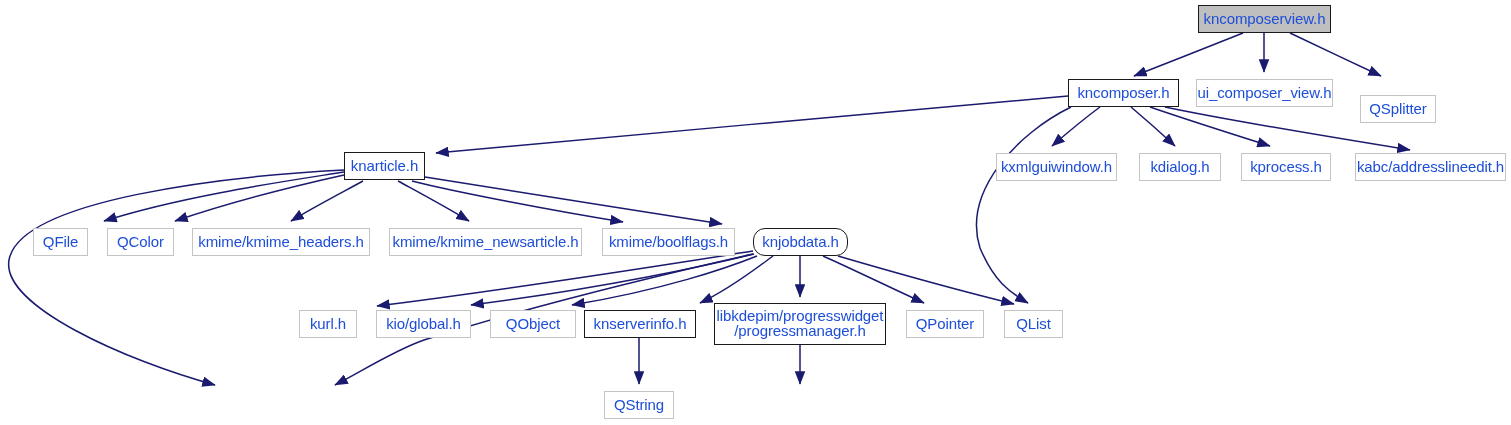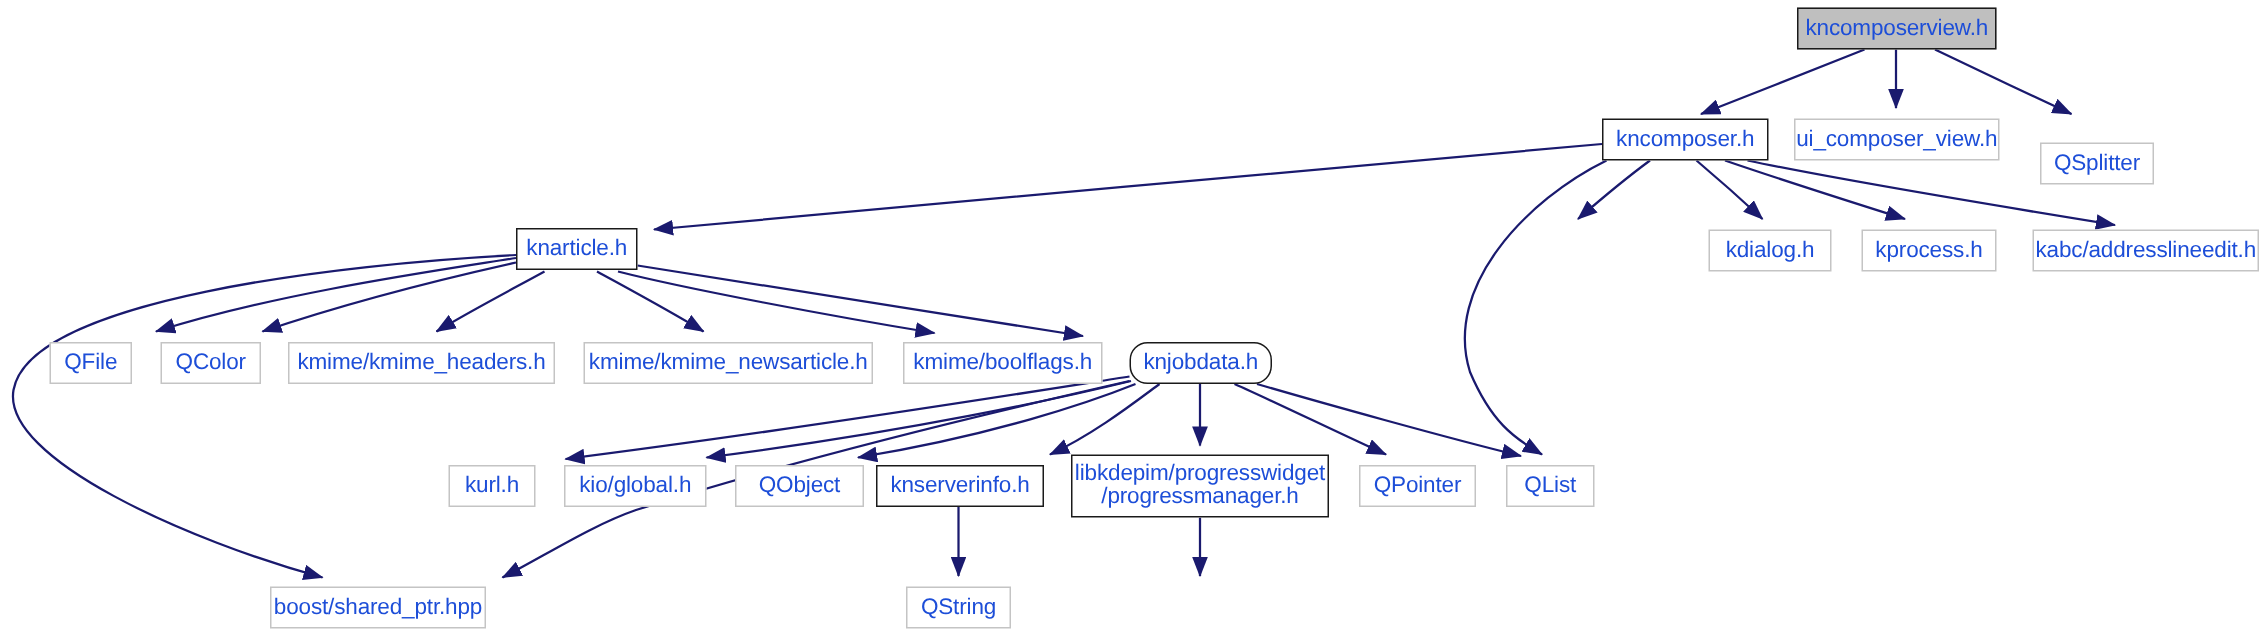--- a/index.html
+++ b/index.html
@@ -98,33 +98,33 @@
         <path d="M639,338 C639,350 639,367 639,384" fill="none" stroke="#1a1a6e" stroke-width="1.5" marker-end="url(#arrowhead)"></path>
         <path d="M800,345 C800,357 800,371 800,384" fill="none" stroke="#1a1a6e" stroke-width="1.5" marker-end="url(#arrowhead)"></path>
       </g>
   </svg>
   <div id="node-layer">
       <div class="node root" style="left: 1198px; top: 5px; width: 133px; height: 28px;"><span class="node-label">kncomposerview.h</span></div>
       <div class="node documented" style="left: 1068px; top: 79px; width: 111px; height: 28px;"><span class="node-label">kncomposer.h</span></div>
       <div class="node" style="left: 1196px; top: 79px; width: 137px; height: 28px;"><span class="node-label">ui_composer_view.h</span></div>
       <div class="node" style="left: 1360px; top: 79px; width: 76px; height: 28px; margin-top: 16px;"><span class="node-label">QSplitter</span></div>
       <div class="node documented" style="left: 344px; top: 152px; width: 81px; height: 28px;"><span class="node-label">knarticle.h</span></div>
+      <div class="node" style="left: 996px; top: 153px; width: 121px; height: 28px;"><span class="node-label">kxmlguiwindow.h</span></div>
       <div class="node" style="left: 1139px; top: 153px; width: 82px; height: 28px;"><span class="node-label">kdialog.h</span></div>
       <div class="node" style="left: 1241px; top: 153px; width: 90px; height: 28px;"><span class="node-label">kprocess.h</span></div>
       <div class="node" style="left: 1355px; top: 153px; width: 151px; height: 28px;"><span class="node-label">kabc/addresslineedit.h</span></div>
       <div class="node" style="left: 33px; top: 228px; width: 55px; height: 28px;"><span class="node-label">QFile</span></div>
       <div class="node" style="left: 107px; top: 228px; width: 67px; height: 28px;"><span class="node-label">QColor</span></div>
       <div class="node" style="left: 192px; top: 228px; width: 178px; height: 28px;"><span class="node-label">kmime/kmime_headers.h</span></div>
       <div class="node" style="left: 389px; top: 228px; width: 193px; height: 28px;"><span class="node-label">kmime/kmime_newsarticle.h</span></div>
       <div class="node" style="left: 602px; top: 228px; width: 133px; height: 28px;"><span class="node-label">kmime/boolflags.h</span></div>
       <div class="node documented" style="left: 753px; top: 228px; width: 95px; height: 28px; border-radius: 12px;"><span class="node-label">knjobdata.h</span></div>
       <div class="node" style="left: 299px; top: 310px; width: 58px; height: 28px;"><span class="node-label">kurl.h</span></div>
       <div class="node" style="left: 376px; top: 310px; width: 95px; height: 28px;"><span class="node-label">kio/global.h</span></div>
       <div class="node" style="left: 490px; top: 310px; width: 86px; height: 28px;"><span class="node-label">QObject</span></div>
       <div class="node documented" style="left: 584px; top: 310px; width: 112px; height: 28px;"><span class="node-label">knserverinfo.h</span></div>
       <div class="node documented" style="left: 714px; top: 303px; width: 172px; height: 42px;"><span class="node-label">libkdepim/progresswidget
 /progressmanager.h</span></div>
       <div class="node" style="left: 906px; top: 310px; width: 78px; height: 28px;"><span class="node-label">QPointer</span></div>
       <div class="node" style="left: 1004px; top: 310px; width: 59px; height: 28px;"><span class="node-label">QList</span></div>
-      <div class="node" style="left: 180px; top: 391px; width: 144px; height: 28px;"><span class="node-label">boost/shared_ptr.hpp</span></div>
       <div class="node" style="left: 604px; top: 391px; width: 70px; height: 28px;"><span class="node-label">QString</span></div>
     </div>
 </div>
 
 </body></html>

